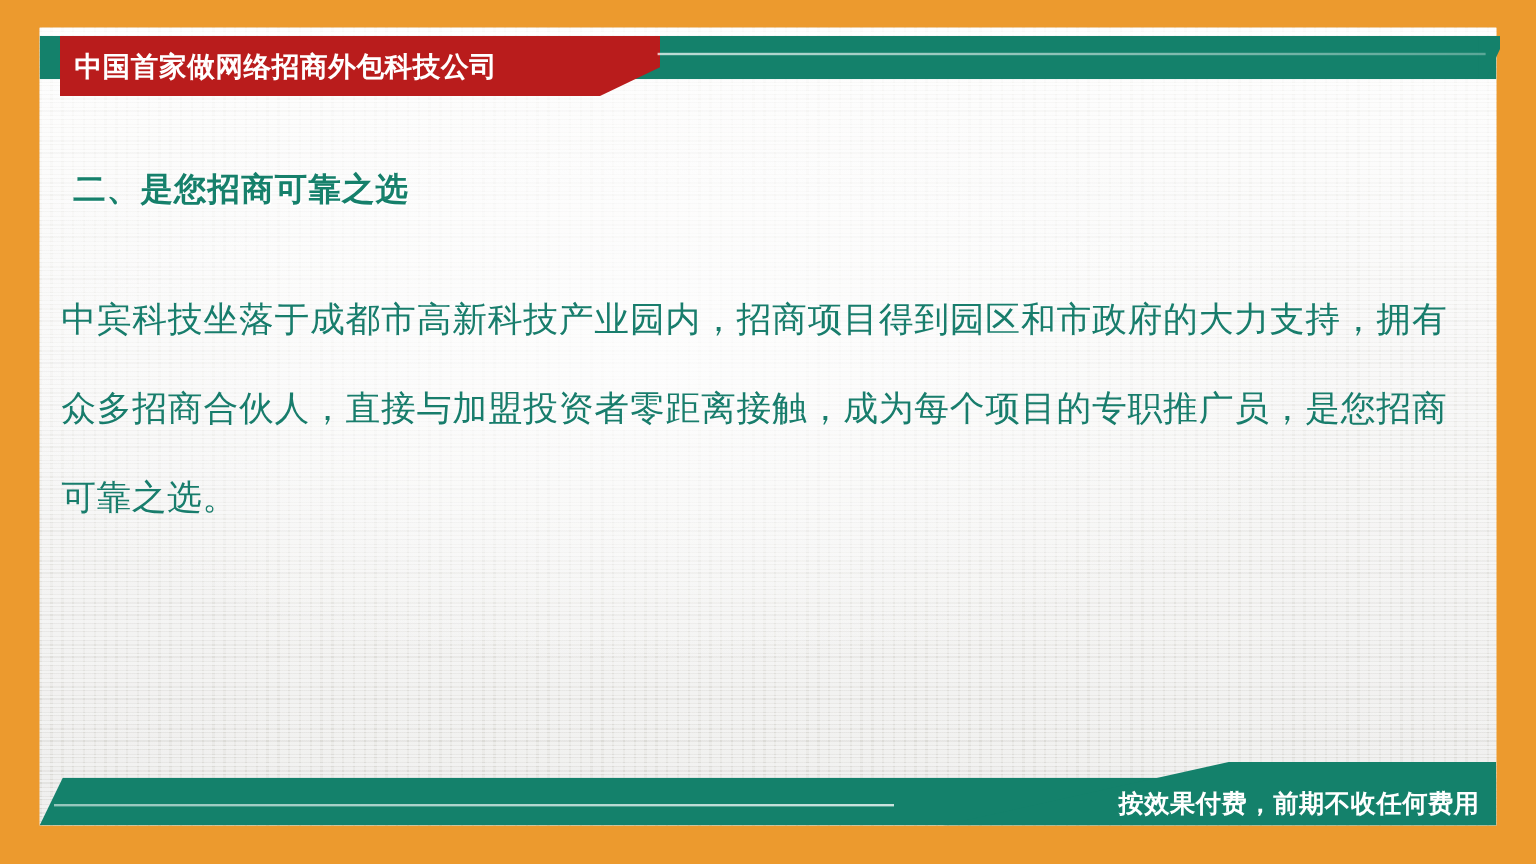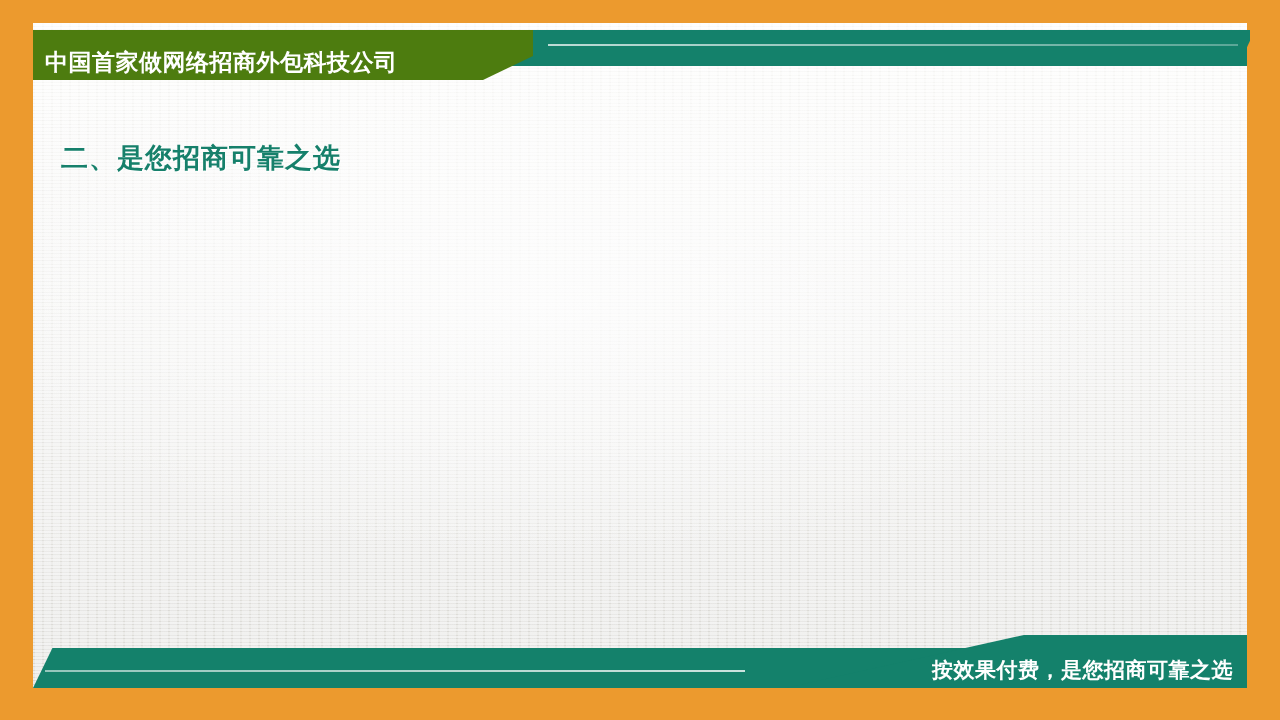--- a/index.html
+++ b/index.html
@@ -78,29 +78,29 @@
     width: 1214px;
     height: 36px;
     background: #14816b;
     
     clip-path: polygon(0 0, 100% 0, 100% 100%, 99.0% 100%, 99.0% 100%, 0 100%);
     z-index: 3;
   }
   
   .header-title-block {
     position: absolute;
-    left: 33px;
+    left: 50px;
     top: 30px;
     width: 500px;
     height: 50px;
-    background: #4d7c0f;
+    background: #b91c1c;
     clip-path: polygon(0 0, 100% 0, 100% 52%, 90% 100%, 0 100%);
     z-index: 4;
     display: flex;
-    align-items: flex-end;
+    align-items: center;
   }
   .header-title {
     color: #ffffff;
     font-size: 23px;
     font-weight: bold;
     letter-spacing: 0.5px;
     line-height: 36px;
     padding-left: 12px;
     white-space: nowrap;
     user-select: none;
@@ -217,22 +217,23 @@
   <div class="header-band"></div>
   <div class="header-tail"></div>
   <div class="header-rule"></div>
   <div class="header-title-block">
     <span class="header-title">中国首家做网络招商外包科技公司</span>
   </div>
 
   <div class="canvas" style="background:transparent;">
     <div class="content">
       <div class="section-heading">二、是您招商可靠之选</div>
+      <div class="body-text">中宾科技坐落于成都市高新科技产业园内，招商项目得到园区和市政府的大力支持，拥有众多招商合伙人，直接与加盟投资者零距离接触，成为每个项目的专职推广员，是您招商可靠之选。</div>
     </div>
   </div>
 
   <div class="footer-band"></div>
   <div class="footer-rule"></div>
   <div class="footer-right-block">
-    <span class="footer-text">按效果付费，是您招商可靠之选</span>
+    <span class="footer-text">按效果付费，前期不收任何费用</span>
   </div>
 
 </div>
 
 </body></html>

